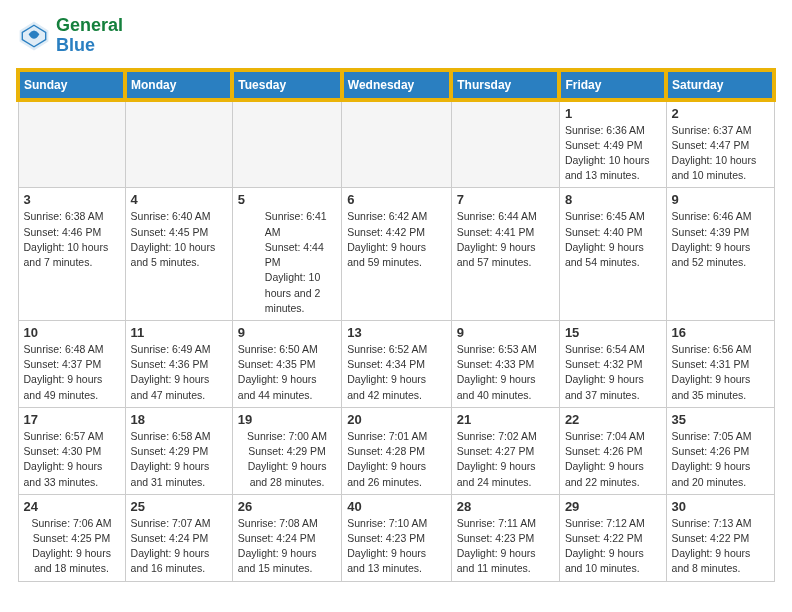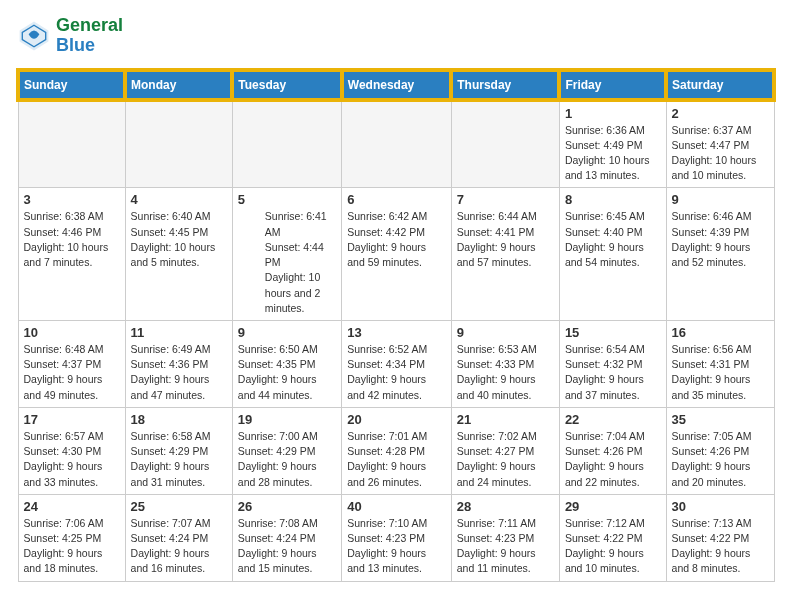--- a/index.html
+++ b/index.html
@@ -242,21 +242,21 @@
 Daylight: 9 hours and 33 minutes.</div>
         </td>
         <td>
           <span class="day-num">18</span>
           <div class="day-info" style="white-space: pre-line;">Sunrise: 6:58 AM
 Sunset: 4:29 PM
 Daylight: 9 hours and 31 minutes.</div>
         </td>
         <td>
           <span class="day-num">19</span>
-          <div class="day-info" style="white-space: pre-line;">Sunrise: 7:00 AM
+          <div class="day-info" style="white-space: pre-line; text-align: center;">Sunrise: 7:00 AM
 Sunset: 4:29 PM
 Daylight: 9 hours and 28 minutes.</div>
         </td>
         <td>
           <span class="day-num">20</span>
           <div class="day-info" style="white-space: pre-line;">Sunrise: 7:01 AM
 Sunset: 4:28 PM
 Daylight: 9 hours and 26 minutes.</div>
         </td>
         <td>
@@ -274,21 +274,21 @@
         <td>
           <span class="day-num">35</span>
           <div class="day-info" style="white-space: pre-line;">Sunrise: 7:05 AM
 Sunset: 4:26 PM
 Daylight: 9 hours and 20 minutes.</div>
         </td>
       </tr>
       <tr class="week-row">
         <td>
           <span class="day-num">24</span>
-          <div class="day-info" style="white-space: pre-line;">Sunrise: 7:06 AM
+          <div class="day-info" style="white-space: pre-line; text-align: center;">Sunrise: 7:06 AM
 Sunset: 4:25 PM
 Daylight: 9 hours and 18 minutes.</div>
         </td>
         <td>
           <span class="day-num">25</span>
           <div class="day-info" style="white-space: pre-line;">Sunrise: 7:07 AM
 Sunset: 4:24 PM
 Daylight: 9 hours and 16 minutes.</div>
         </td>
         <td>

